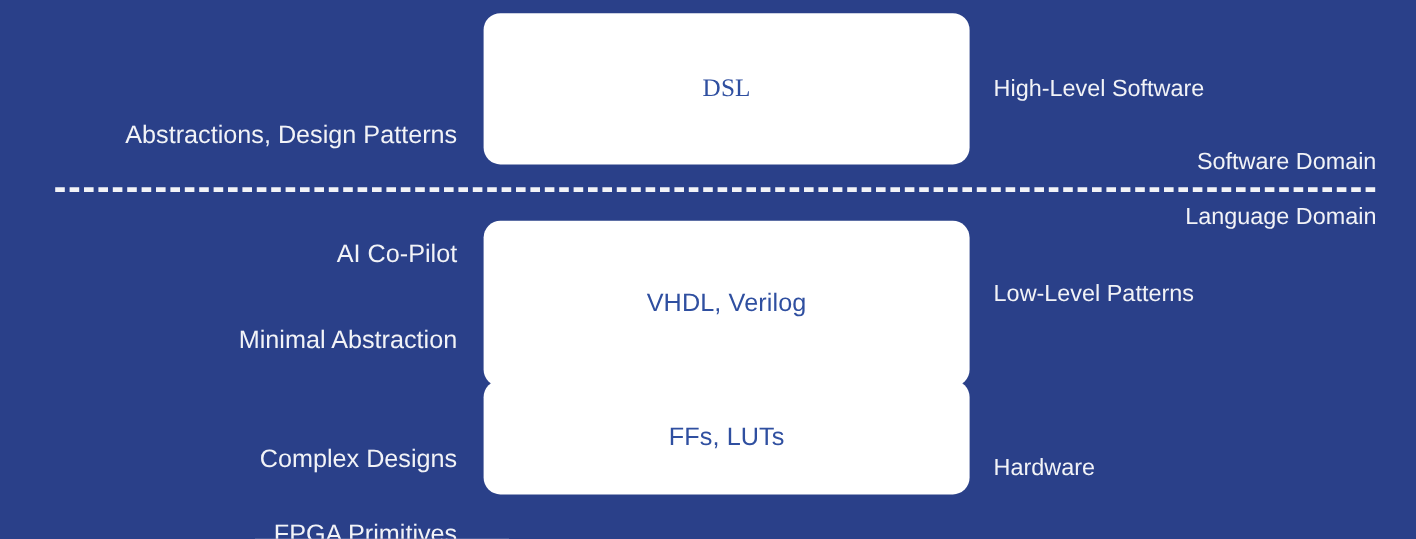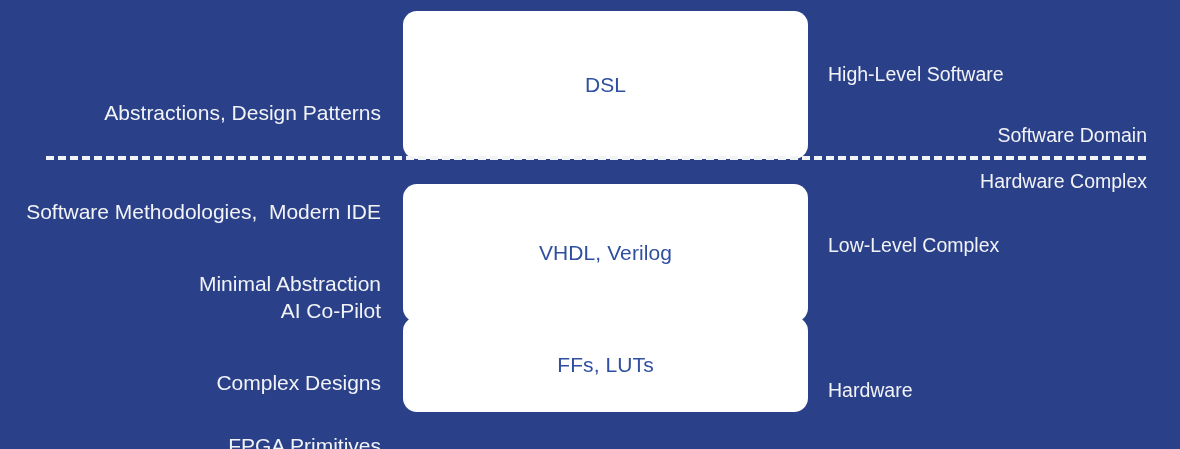--- a/index.html
+++ b/index.html
@@ -34,21 +34,21 @@
   }
   .stack-box .box-label {
     color: #2F4FA0;
     font-size: 21px;
     font-weight: 400;
     letter-spacing: 0.1px;
     line-height: 1.2;
     white-space: pre;
   }
 
-  #box-dsl    { top: 11px;  height: 148px; }
+  #box-dsl    { top: 11px;  height: 126px; font-family: Liberation Serif, serif; }
   #box-hdl    { top: 184px; height: 138px; }
   #box-prim   { top: 317px; height: 95px; text-align: right; }
 
   
   .left-note {
     position: absolute;
     right: 799px;          
     text-align: right;
     color: #F2F3F7;
     font-size: 21px;
@@ -98,21 +98,20 @@
     border-top: 4px dashed #F2F3F7;
   }
 </style>
 </head>
 <body>
 
 <div class="canvas">
 
   <div class="left-note" id="note-software">
     <div>Abstractions, Design Patterns</div>
-    <div>Software Methodologies,  Modern IDE</div>
     <div>AI Co-Pilot</div>
   </div>
 
   <div class="left-note" id="note-hdl">
     <div>Minimal Abstraction</div>
     <div>Complex Designs</div>
     
   </div>
 
   <div class="left-note" id="note-prim">
@@ -125,20 +124,20 @@
 
   <div class="stack-box" id="box-hdl">
     <span class="box-label">VHDL, Verilog</span>
   </div>
 
   <div class="stack-box" id="box-prim">
     <span class="box-label">FFs, LUTs</span>
   </div>
 
   <div class="right-note" id="label-high">High-Level Software</div>
-  <div class="right-note" id="label-low">Low-Level Complex</div>
+  <div class="right-note" id="label-low">Low-Level Patterns</div>
   <div class="right-note" id="label-hw">Hardware</div>
 
   <div class="domain-note" id="label-sw-domain">Software Domain</div>
   <div class="divider"></div>
-  <div class="domain-note" id="label-hw-domain">Hardware Complex</div>
+  <div class="domain-note" id="label-hw-domain">Language Domain</div>
 
 </div>
 
 </body></html>

